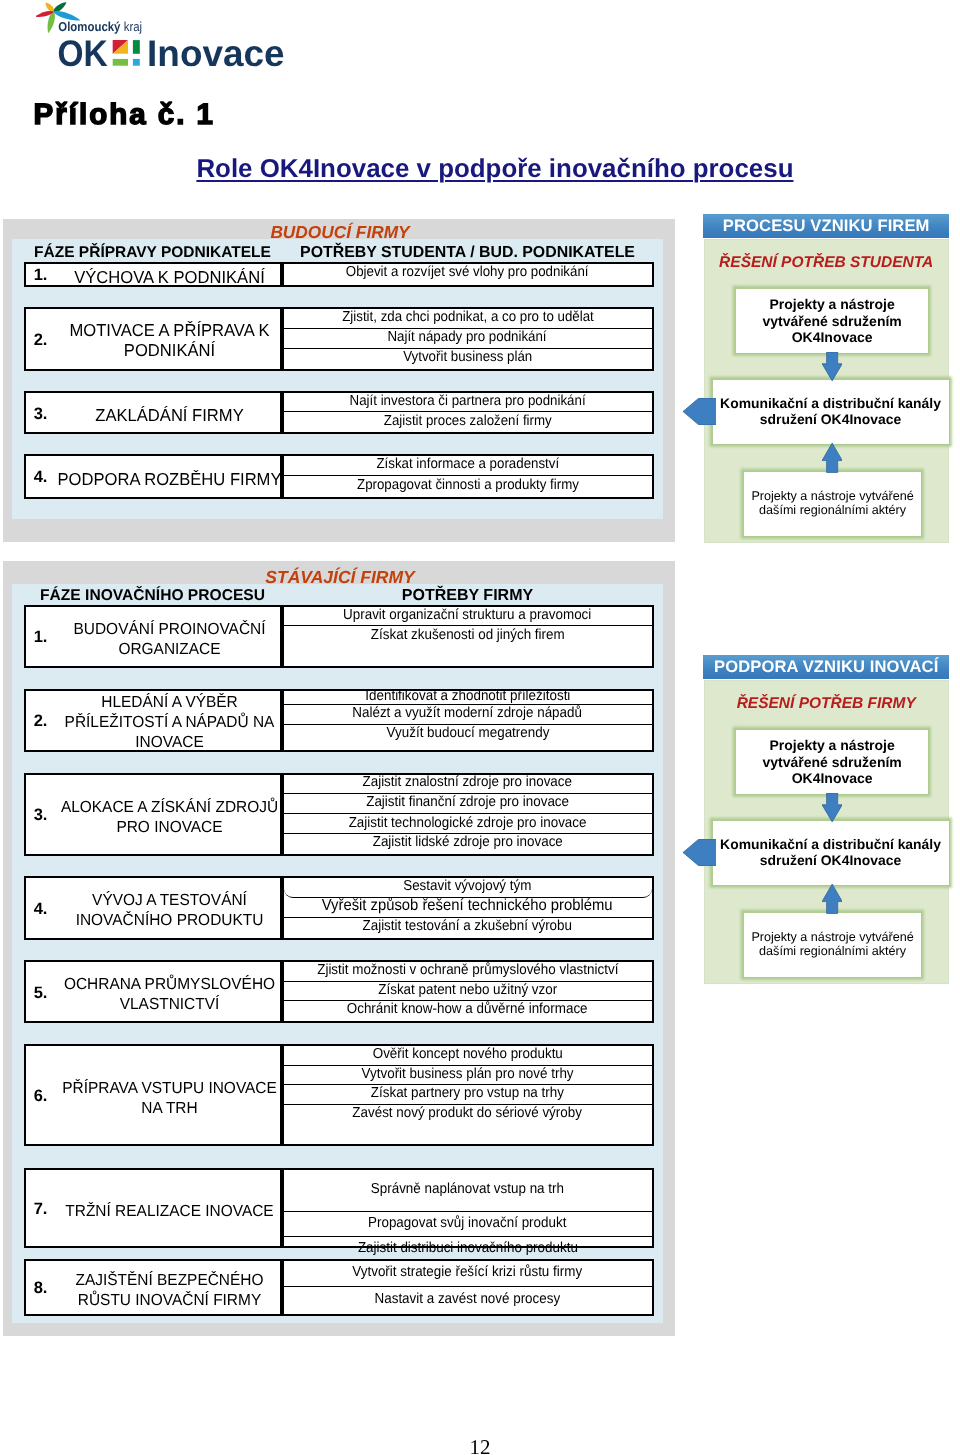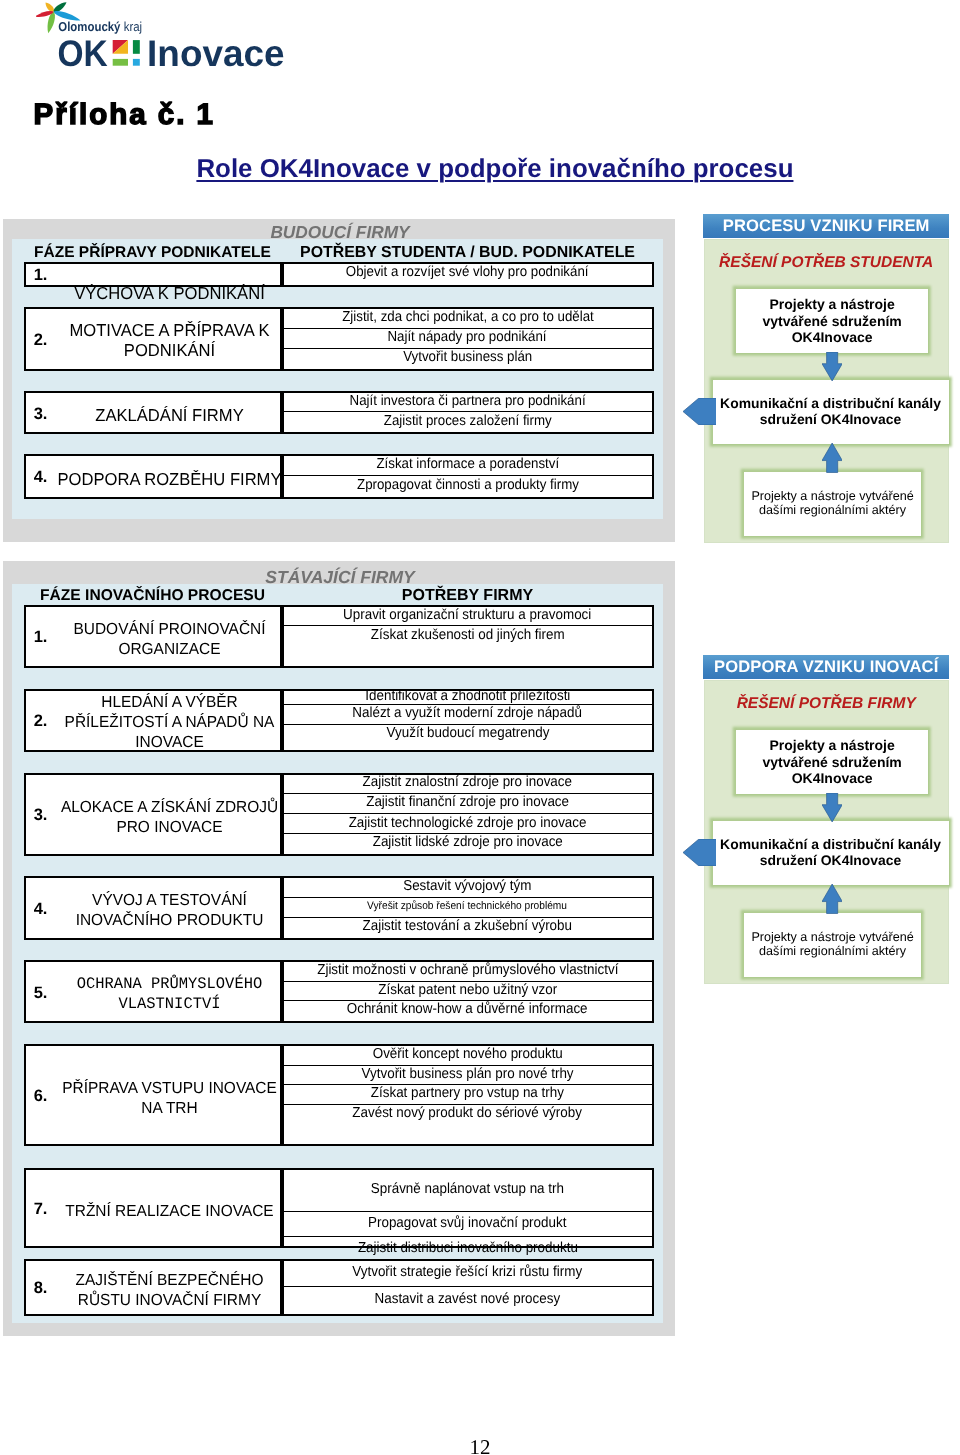--- a/index.html
+++ b/index.html
@@ -23,21 +23,21 @@
   .phnum{position:absolute;left:8.2px;font-weight:bold;font-size:16.5px;color:#000;}
   .phtxt{position:absolute;left:50%;width:max-content;transform:translateX(-50%) translateX(16.5px);text-align:center;font-size:14px;color:#000;line-height:1.18;white-space:nowrap;}
   .phtxt>span{display:inline-block;transform:scaleX(0.96);transform-origin:center;}
   .needbox{position:absolute;border:2.2px solid #000;background:#fff;box-sizing:border-box;}
   .needrow{border-bottom:0.95px solid #000;box-sizing:border-box;display:flex;align-items:center;justify-content:center;
            font-size:12px;color:#000;text-align:center;line-height:1;padding-bottom:2.4px;}
   .needrow>span{display:inline-block;transform:scaleX(0.925);transform-origin:center;white-space:nowrap;}
   .needrow:last-child{border-bottom:none;}
 
   
-  .banner{position:absolute;text-align:center;color:#737373;font-weight:bold;font-style:italic;font-size:15px;}
+  .banner{position:absolute;text-align:center;color:#c2410c;font-weight:bold;font-style:italic;font-size:15px;}
 
   
   .pnl-head{position:absolute;background:linear-gradient(180deg,#5a9ed0 0%,#3e82c0 60%,#3678ba 100%);color:#fff;font-weight:bold;font-size:16.5px;text-align:center;
             display:flex;align-items:center;justify-content:center;letter-spacing:.1px;}
   .pnl-body{position:absolute;background:#dde8cd;border:1px solid #d5e2c6;box-sizing:border-box;}
   .pnl-sub{position:absolute;width:100%;text-align:center;font-weight:bold;font-style:italic;font-size:15.5px;color:#b91c1c;}
   .pnl-box{position:absolute;background:#ffffff;box-sizing:border-box;display:flex;align-items:center;
            justify-content:center;text-align:center;color:#000;box-shadow:0 0 2.5px 3.2px #aecb8f;}
   .arrow-d{position:absolute;}
 
@@ -83,21 +83,21 @@
   <div class="maintitle">Role OK4Inovace v podpoře inovačního procesu</div>
 
   <div id="diagram">
       <div class="gray" style="left:2.5px;top:219px;width:672px;height:323px;"></div>
       <div class="blue" style="left:12px;top:239px;width:651px;height:280px;"></div>
       <div class="banner" style="left:12px;top:221.8px;width:656px;font-size:17.3px;">BUDOUCÍ FIRMY</div>
       <div class="colhdr" style="left:23.5px;top:244.4px;width:258px;font-size:15.5px;">FÁZE PŘÍPRAVY PODNIKATELE</div>
       <div class="colhdr" style="left:281.5px;top:244.4px;width:372px;font-size:15.9px;">POTŘEBY STUDENTA / BUD. PODNIKATELE</div>
       <div class="phasebox" style="left:23.5px;top:261.5px;width:258px;height:25px;">
         <div class="phnum" style="top:2.5px;">1.</div>
-        <div class="phtxt" style="top:20px;font-size:17.3px;line-height:19.5px;"><span>VÝCHOVA K PODNIKÁNÍ</span></div>
+        <div class="phtxt" style="top:4px;font-size:17.3px;line-height:19.5px;"><span>VÝCHOVA K PODNIKÁNÍ</span></div>
       </div>
       <div class="needbox" style="left:281.5px;top:261.5px;width:372px;height:25px;">
         <div class="needrow" style="height:20.6px;font-size:14.4px;">
           <span>Objevit a rozvíjet své vlohy pro podnikání</span>
         </div>
       </div>
       <div class="phasebox" style="left:23.5px;top:306.8px;width:258px;height:64.2px;">
         <div class="phnum" style="top:22.1px;">2.</div>
         <div class="phtxt" style="top:12.600000000000001px;font-size:17.3px;line-height:19.5px;"><span>MOTIVACE A PŘÍPRAVA K<br>PODNIKÁNÍ</span></div>
       </div>
@@ -184,33 +184,33 @@
         </div>
         <div class="needrow" style="height:19.7px;font-size:14.5px;">
           <span>Zajistit lidské zdroje pro inovace</span>
         </div>
       </div>
       <div class="phasebox" style="left:23.5px;top:876.4px;width:258px;height:63.3px;">
         <div class="phnum" style="top:21.65px;">4.</div>
         <div class="phtxt" style="top:13.05px;font-size:16.1px;line-height:19.9px;"><span>VÝVOJ A TESTOVÁNÍ<br>INOVAČNÍHO PRODUKTU</span></div>
       </div>
       <div class="needbox" style="left:281.5px;top:876.4px;width:372px;height:63.3px;">
-        <div class="needrow" style="height:19.633333333333333px;font-size:14.5px;">
+        <div class="needrow" style="height:19.633333333333333px;font-size:14.5px;border-radius:9px;">
           <span>Sestavit vývojový tým</span>
         </div>
-        <div class="needrow" style="height:19.633333333333333px;font-size:11px;">
+        <div class="needrow" style="height:19.633333333333333px;font-size:16px;">
           <span>Vyřešit způsob řešení technického problému</span>
         </div>
         <div class="needrow" style="height:19.633333333333333px;font-size:14.5px;">
           <span>Zajistit testování a zkušební výrobu</span>
         </div>
       </div>
       <div class="phasebox" style="left:23.5px;top:960.4px;width:258px;height:62.6px;">
         <div class="phnum" style="top:21.3px;">5.</div>
-        <div class="phtxt" style="top:12.700000000000003px;font-size:16.1px;line-height:19.9px;font-family:Liberation Mono, monospace;"><span>OCHRANA PRŮMYSLOVÉHO<br>VLASTNICTVÍ</span></div>
+        <div class="phtxt" style="top:12.700000000000003px;font-size:16.1px;line-height:19.9px;"><span>OCHRANA PRŮMYSLOVÉHO<br>VLASTNICTVÍ</span></div>
       </div>
       <div class="needbox" style="left:281.5px;top:960.4px;width:372px;height:62.6px;">
         <div class="needrow" style="height:19.400000000000002px;font-size:14.5px;">
           <span>Zjistit možnosti v ochraně průmyslového vlastnictví</span>
         </div>
         <div class="needrow" style="height:19.400000000000002px;font-size:14.5px;">
           <span>Získat patent nebo užitný vzor</span>
         </div>
         <div class="needrow" style="height:19.400000000000002px;font-size:14.5px;">
           <span>Ochránit know-how a důvěrné informace</span>

